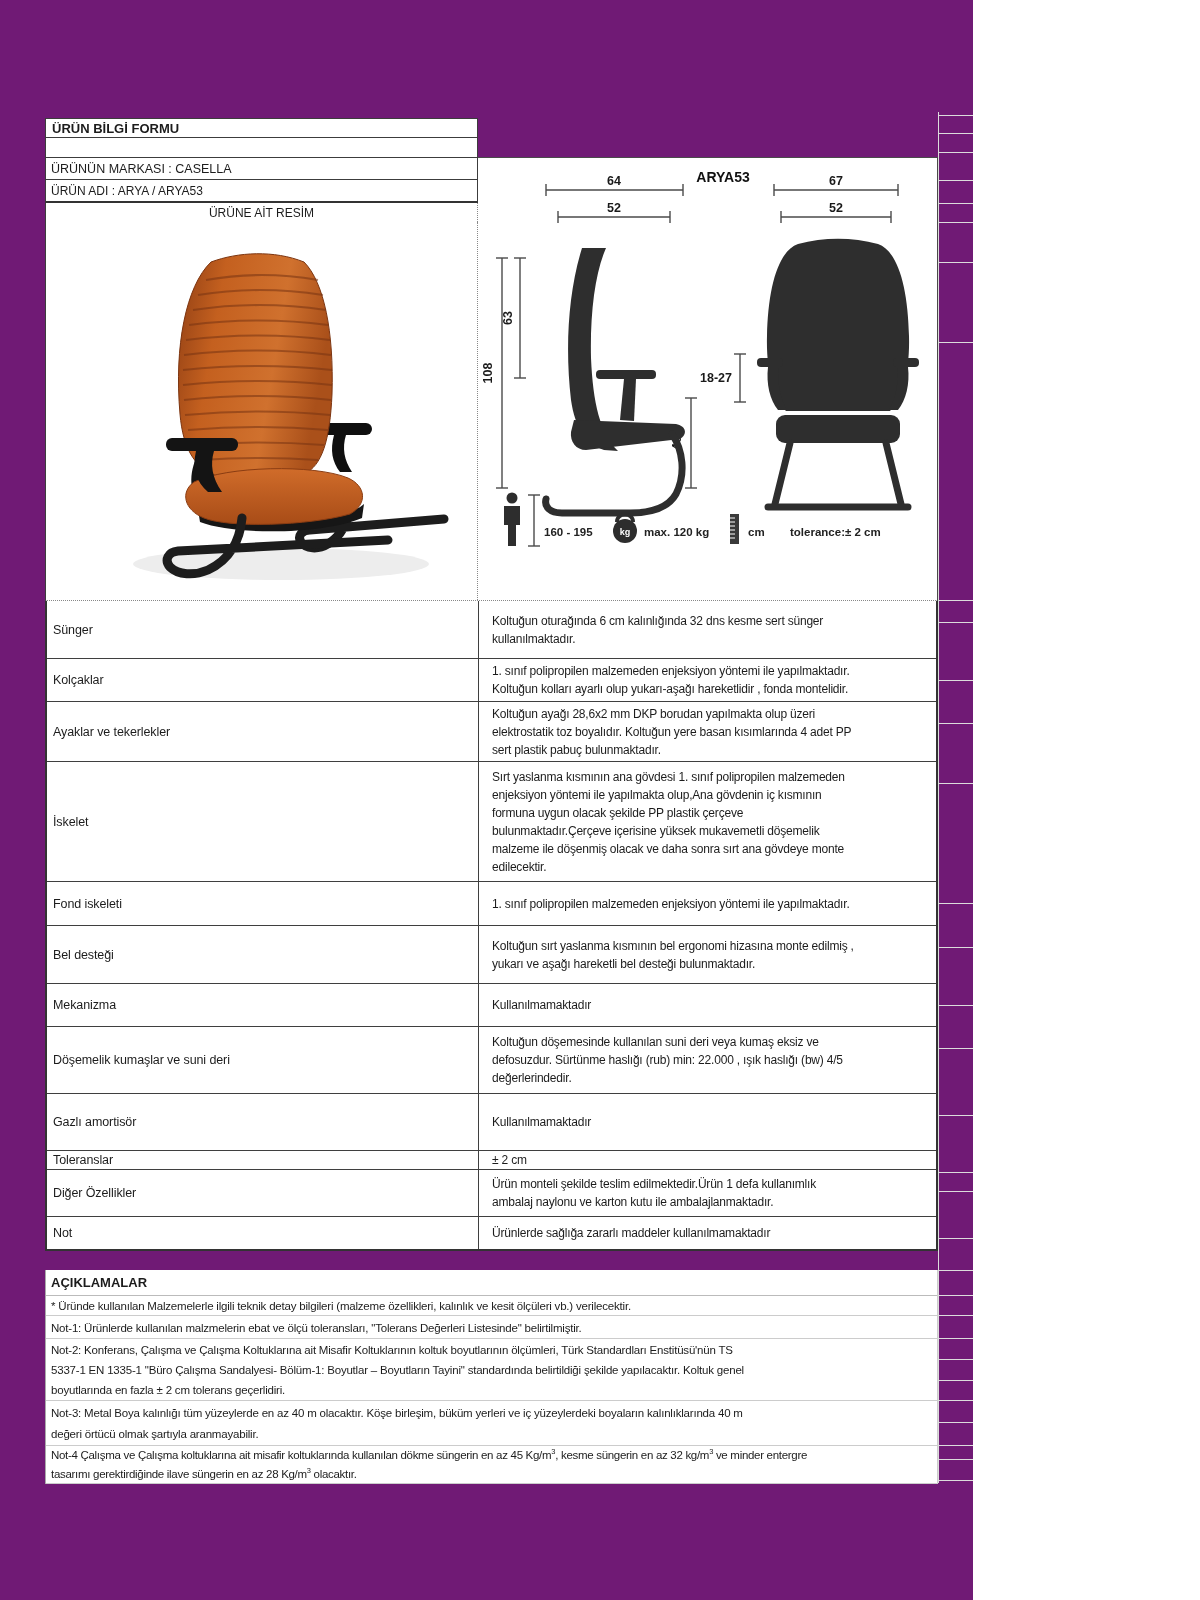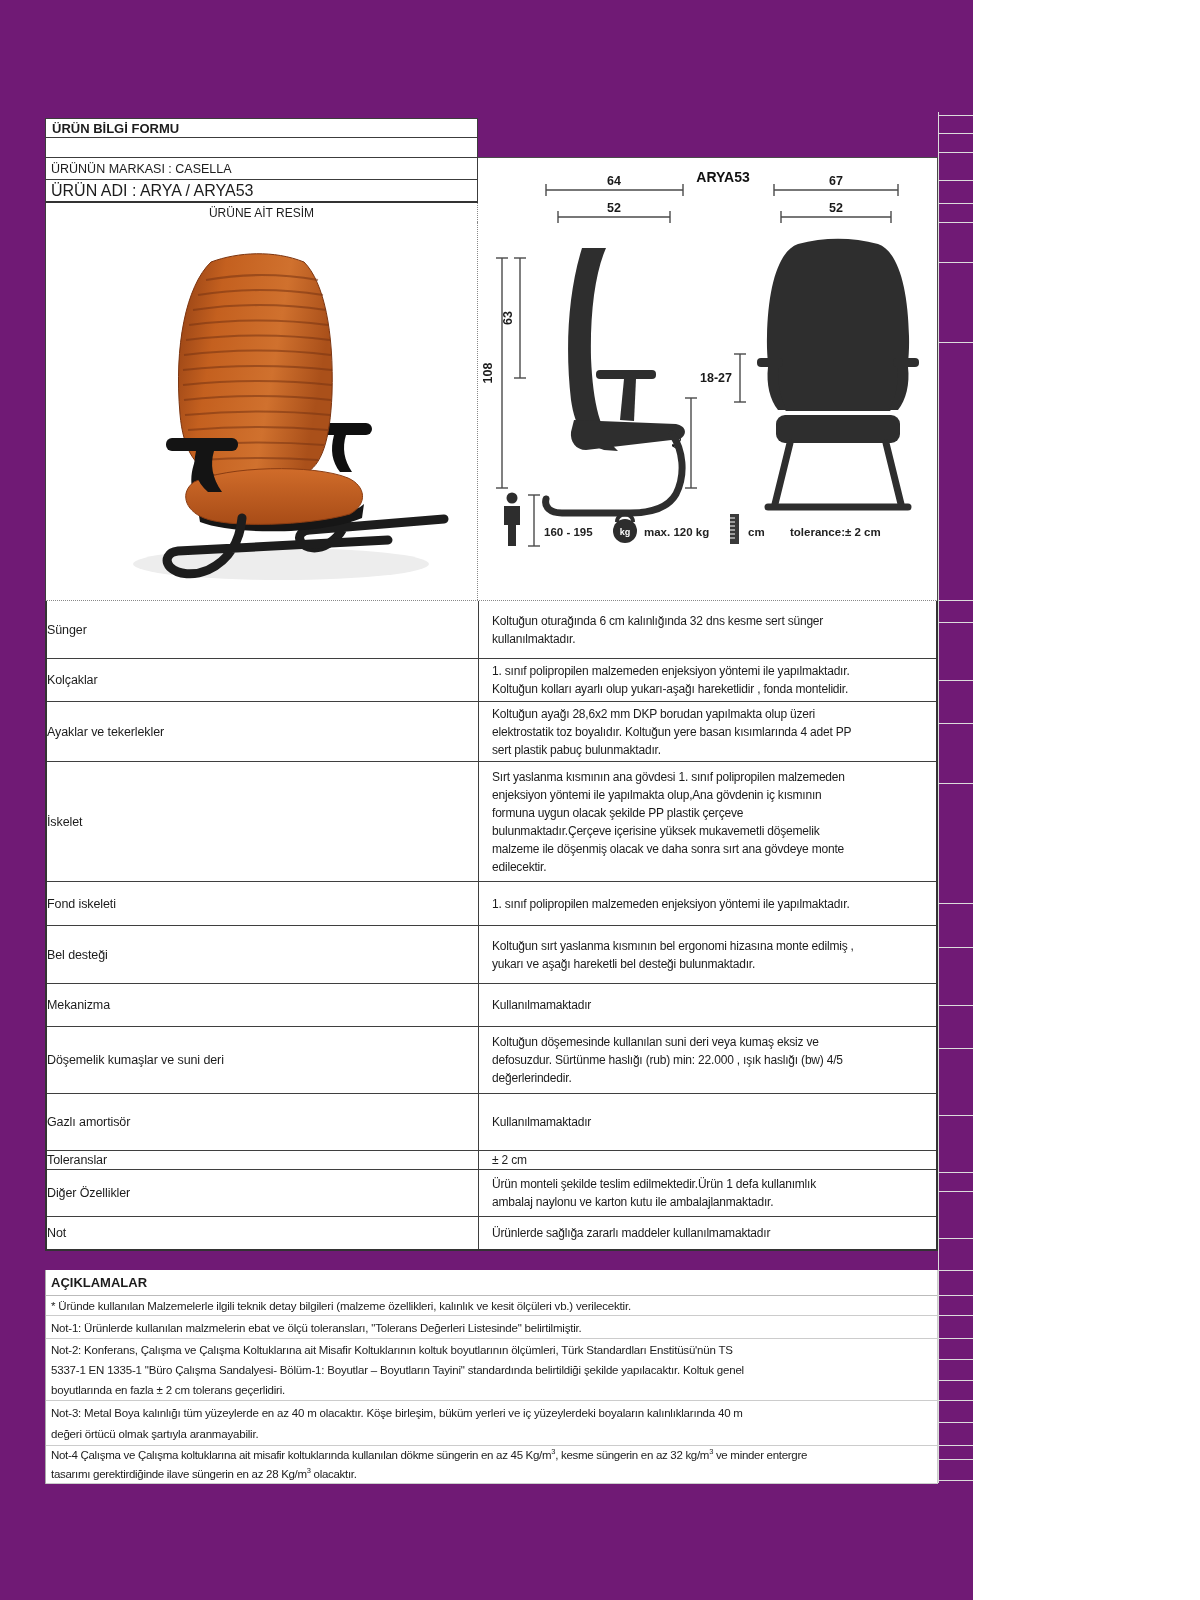--- a/index.html
+++ b/index.html
@@ -10,33 +10,33 @@
   .gh{position:absolute;height:1px;background:#dcdcdc;}
   .gv{position:absolute;width:1px;background:#dcdcdc;}
   
   .box{position:absolute;box-sizing:border-box;background:#fff;}
   #title-row{left:45px;top:118px;width:433px;height:20px;border:1px solid #3c3c3c;
              font-weight:bold;font-size:13px;display:flex;align-items:center;padding-left:6px;}
   #spacer-row{left:45px;top:138px;width:433px;height:19px;border-left:1px solid #3c3c3c;border-right:1px solid #3c3c3c;}
   #brand-row{left:45px;top:157px;width:433px;height:23px;border:1px solid #3c3c3c;
              font-size:12.5px;display:flex;align-items:center;padding-left:5px;}
   #product-row{left:45px;top:180px;width:433px;height:23px;border:1px solid #3c3c3c;border-top:none;border-bottom:2px solid #333;
-             font-size:16px;display:flex;align-items:center;padding-left:5px;}
+             font-size:12px;display:flex;align-items:center;padding-left:5px;}
   #resim-row{left:45px;top:203px;width:433px;height:19px;border-left:1px solid #3c3c3c;border-right:1px dotted #888;
              font-size:12px;display:flex;align-items:center;justify-content:center;}
   #photo-cell{left:45px;top:222px;width:433px;height:378px;border-left:1px solid #3c3c3c;border-right:1px dotted #888;}
   #diagram-panel{left:478px;top:157px;width:460px;height:443px;border-top:1.5px solid #4a4a4a;border-right:1.5px solid #4a4a4a;}
   
   #spec-table{left:45px;top:600px;width:893px;border-top:1px dotted #888;
               border-left:2px solid #333;border-right:2px solid #333;border-bottom:2px solid #333;}
   #spec-header{height:22px;border-bottom:1.5px solid #333;display:flex;align-items:center;justify-content:center;
                font-weight:bold;font-size:13px;}
   .trow{display:flex;border-bottom:1px solid #3f3f3f;box-sizing:border-box;}
   .trow:last-child{border-bottom:none;}
-  .tlabel{width:432px;border-right:1px solid #3f3f3f;display:flex;align-items:center;
+  .tlabel{width:432px;border-right:1px solid #3f3f3f;display:flex;align-items:center;padding-left:6px;
           box-sizing:border-box;font-size:12.5px;letter-spacing:-0.1px;}
   .tvalue{flex:1;display:flex;align-items:center;padding:0 4px 0 5px;box-sizing:border-box;
           font-size:12px;letter-spacing:-0.2px;line-height:18px;white-space:pre-line;overflow:hidden;margin-left:8px;}
   
   #notes-block{left:45px;top:1270px;width:893px;border-left:1px solid #aaa;border-right:1px solid #ccc;}
   #notes-header{height:25px;border-bottom:1px solid #bbb;display:flex;align-items:center;padding-left:5px;
                 font-weight:bold;font-size:13px;}
   .nrow{border-bottom:1px solid #ccc;box-sizing:border-box;padding:1px 4px 0 5px;
         font-size:11.5px;letter-spacing:-0.2px;line-height:20px;white-space:pre-line;overflow:hidden;
         display:flex;align-items:center;}

